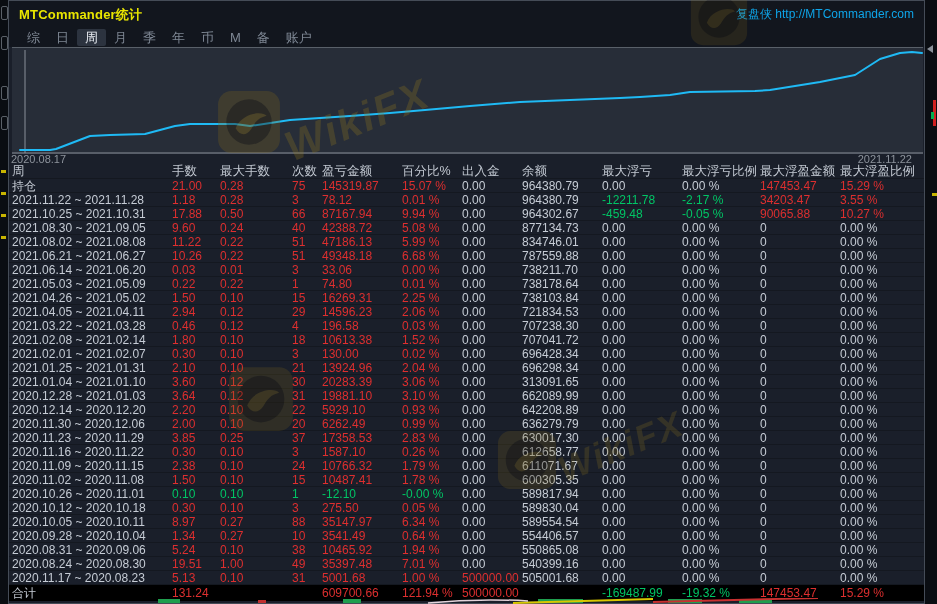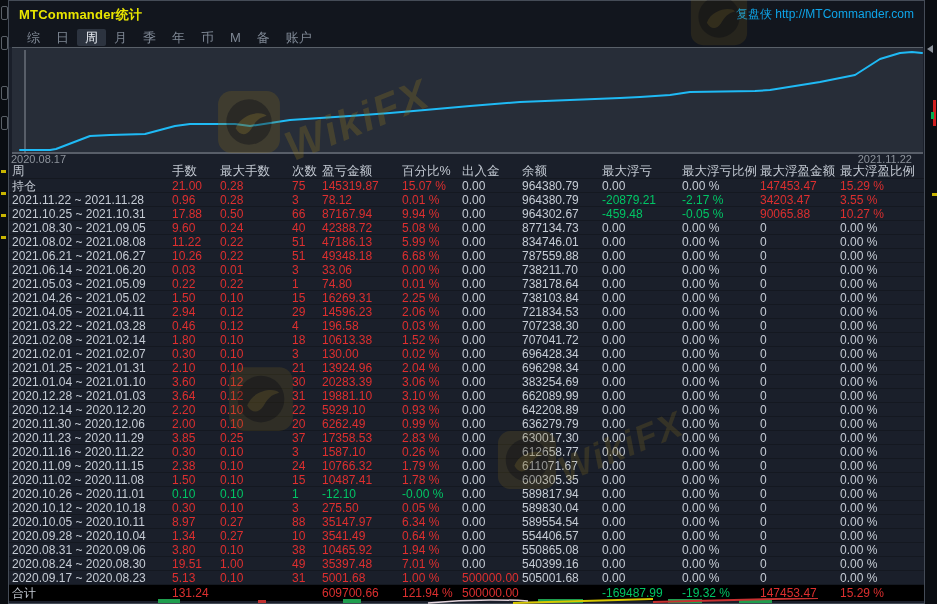--- a/index.html
+++ b/index.html
@@ -123,28 +123,28 @@
           <span class="cell c-r">15.07 %</span>
           <span class="cell c-w">0.00</span>
           <span class="cell c-w">964380.79</span>
           <span class="cell c-w">0.00</span>
           <span class="cell c-w">0.00 %</span>
           <span class="cell c-r">147453.47</span>
           <span class="cell c-r">15.29 %</span>
         </div>
         <div class="trow">
           <span class="cell c-w">2021.11.22 ~ 2021.11.28</span>
-          <span class="cell c-r">0.96</span>
+          <span class="cell c-r">1.18</span>
           <span class="cell c-r">0.28</span>
           <span class="cell c-r">3</span>
           <span class="cell c-r">78.12</span>
           <span class="cell c-r">0.01 %</span>
           <span class="cell c-w">0.00</span>
           <span class="cell c-w">964380.79</span>
-          <span class="cell c-g">-20879.21</span>
+          <span class="cell c-g">-12211.78</span>
           <span class="cell c-g">-2.17 %</span>
           <span class="cell c-r">34203.47</span>
           <span class="cell c-r">3.55 %</span>
         </div>
         <div class="trow">
           <span class="cell c-w">2021.10.25 ~ 2021.10.31</span>
           <span class="cell c-r">17.88</span>
           <span class="cell c-r">0.50</span>
           <span class="cell c-r">66</span>
           <span class="cell c-r">87167.94</span>
@@ -311,21 +311,21 @@
           <span class="cell c-w">0.00 %</span>
         </div>
         <div class="trow">
           <span class="cell c-w">2021.01.04 ~ 2021.01.10</span>
           <span class="cell c-r">3.60</span>
           <span class="cell c-r">0.12</span>
           <span class="cell c-r">30</span>
           <span class="cell c-r">20283.39</span>
           <span class="cell c-r">3.06 %</span>
           <span class="cell c-w">0.00</span>
-          <span class="cell c-w">383254.69</span>
+          <span class="cell c-w">313091.65</span>
           <span class="cell c-w">0.00</span>
           <span class="cell c-w">0.00 %</span>
           <span class="cell c-w">0</span>
           <span class="cell c-w">0.00 %</span>
         </div>
         <div class="trow">
           <span class="cell c-w">2020.12.28 ~ 2021.01.03</span>
           <span class="cell c-r">3.64</span>
           <span class="cell c-r">0.12</span>
           <span class="cell c-r">31</span>
@@ -473,21 +473,21 @@
           <span class="cell c-r">0.64 %</span>
           <span class="cell c-w">0.00</span>
           <span class="cell c-w">554406.57</span>
           <span class="cell c-w">0.00</span>
           <span class="cell c-w">0.00 %</span>
           <span class="cell c-w">0</span>
           <span class="cell c-w">0.00 %</span>
         </div>
         <div class="trow">
           <span class="cell c-w">2020.08.31 ~ 2020.09.06</span>
-          <span class="cell c-r">3.80</span>
+          <span class="cell c-r">5.24</span>
           <span class="cell c-r">0.10</span>
           <span class="cell c-r">38</span>
           <span class="cell c-r">10465.92</span>
           <span class="cell c-r">1.94 %</span>
           <span class="cell c-w">0.00</span>
           <span class="cell c-w">550865.08</span>
           <span class="cell c-w">0.00</span>
           <span class="cell c-w">0.00 %</span>
           <span class="cell c-w">0</span>
           <span class="cell c-w">0.00 %</span>
@@ -500,21 +500,21 @@
           <span class="cell c-r">35397.48</span>
           <span class="cell c-r">7.01 %</span>
           <span class="cell c-w">0.00</span>
           <span class="cell c-w">540399.16</span>
           <span class="cell c-w">0.00</span>
           <span class="cell c-w">0.00 %</span>
           <span class="cell c-w">0</span>
           <span class="cell c-w">0.00 %</span>
         </div>
         <div class="trow">
-          <span class="cell c-w">2020.09.17 ~ 2020.08.23</span>
+          <span class="cell c-w">2020.11.17 ~ 2020.08.23</span>
           <span class="cell c-r">5.13</span>
           <span class="cell c-r">0.10</span>
           <span class="cell c-r">31</span>
           <span class="cell c-r">5001.68</span>
           <span class="cell c-r">1.00 %</span>
           <span class="cell c-r">500000.00</span>
           <span class="cell c-w">505001.68</span>
           <span class="cell c-w">0.00</span>
           <span class="cell c-w">0.00 %</span>
           <span class="cell c-w">0</span>

